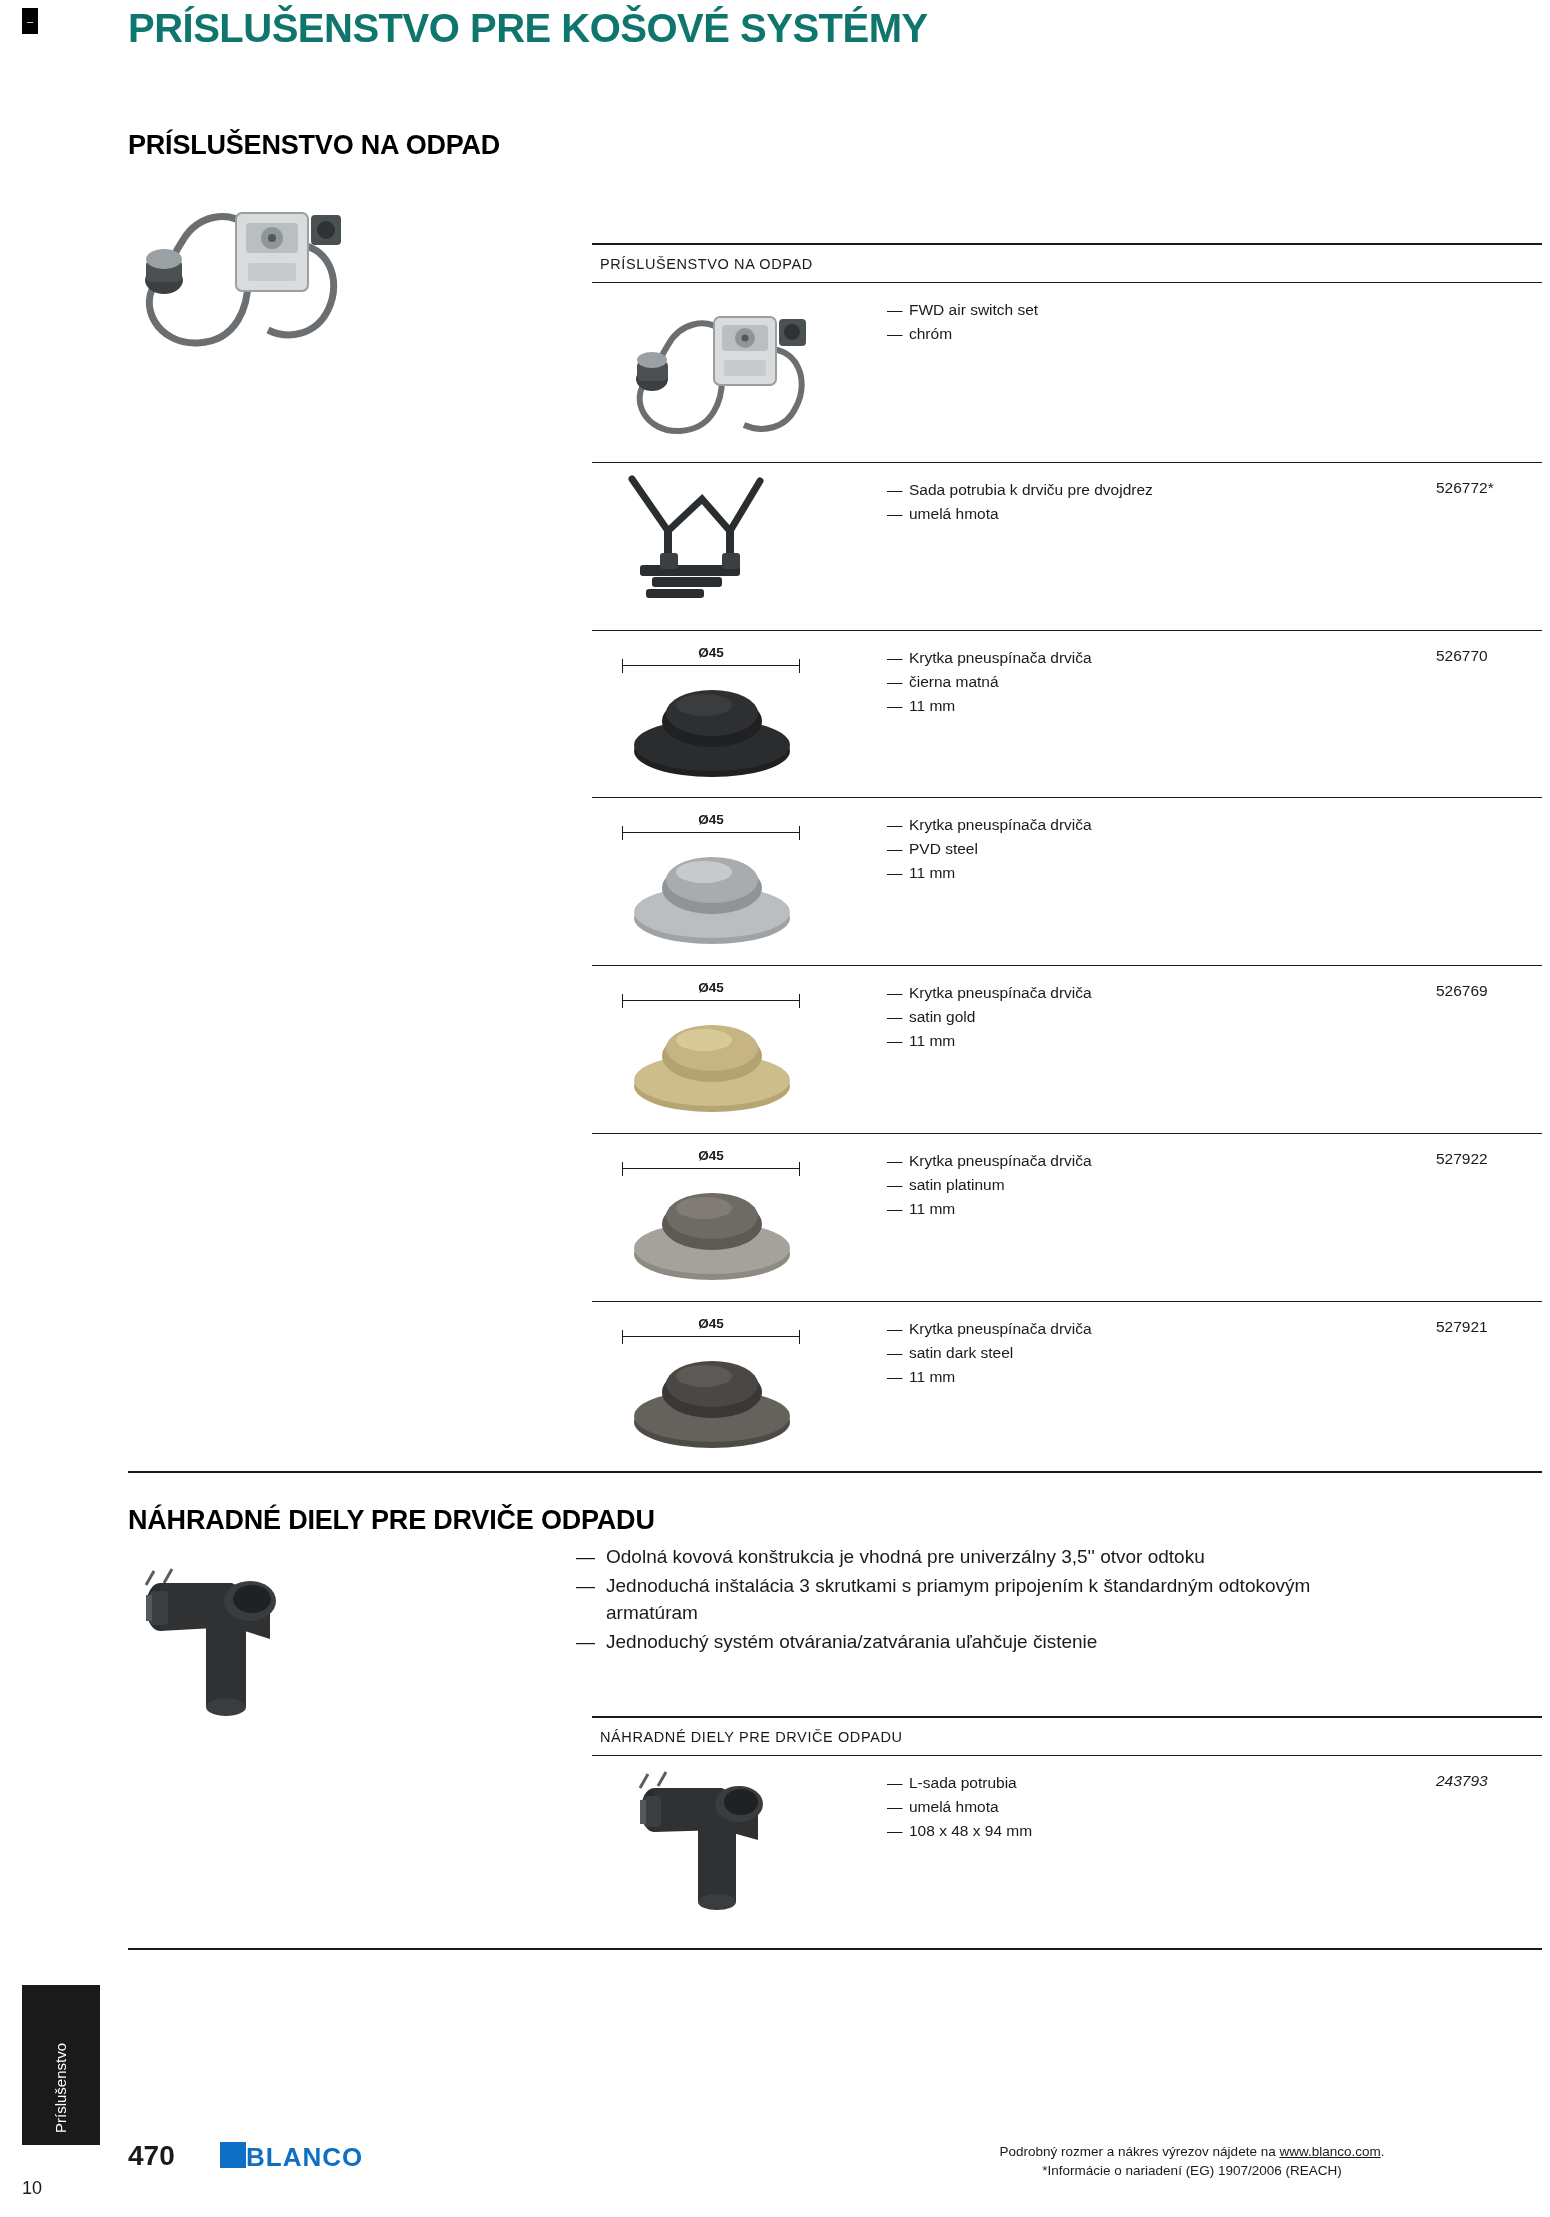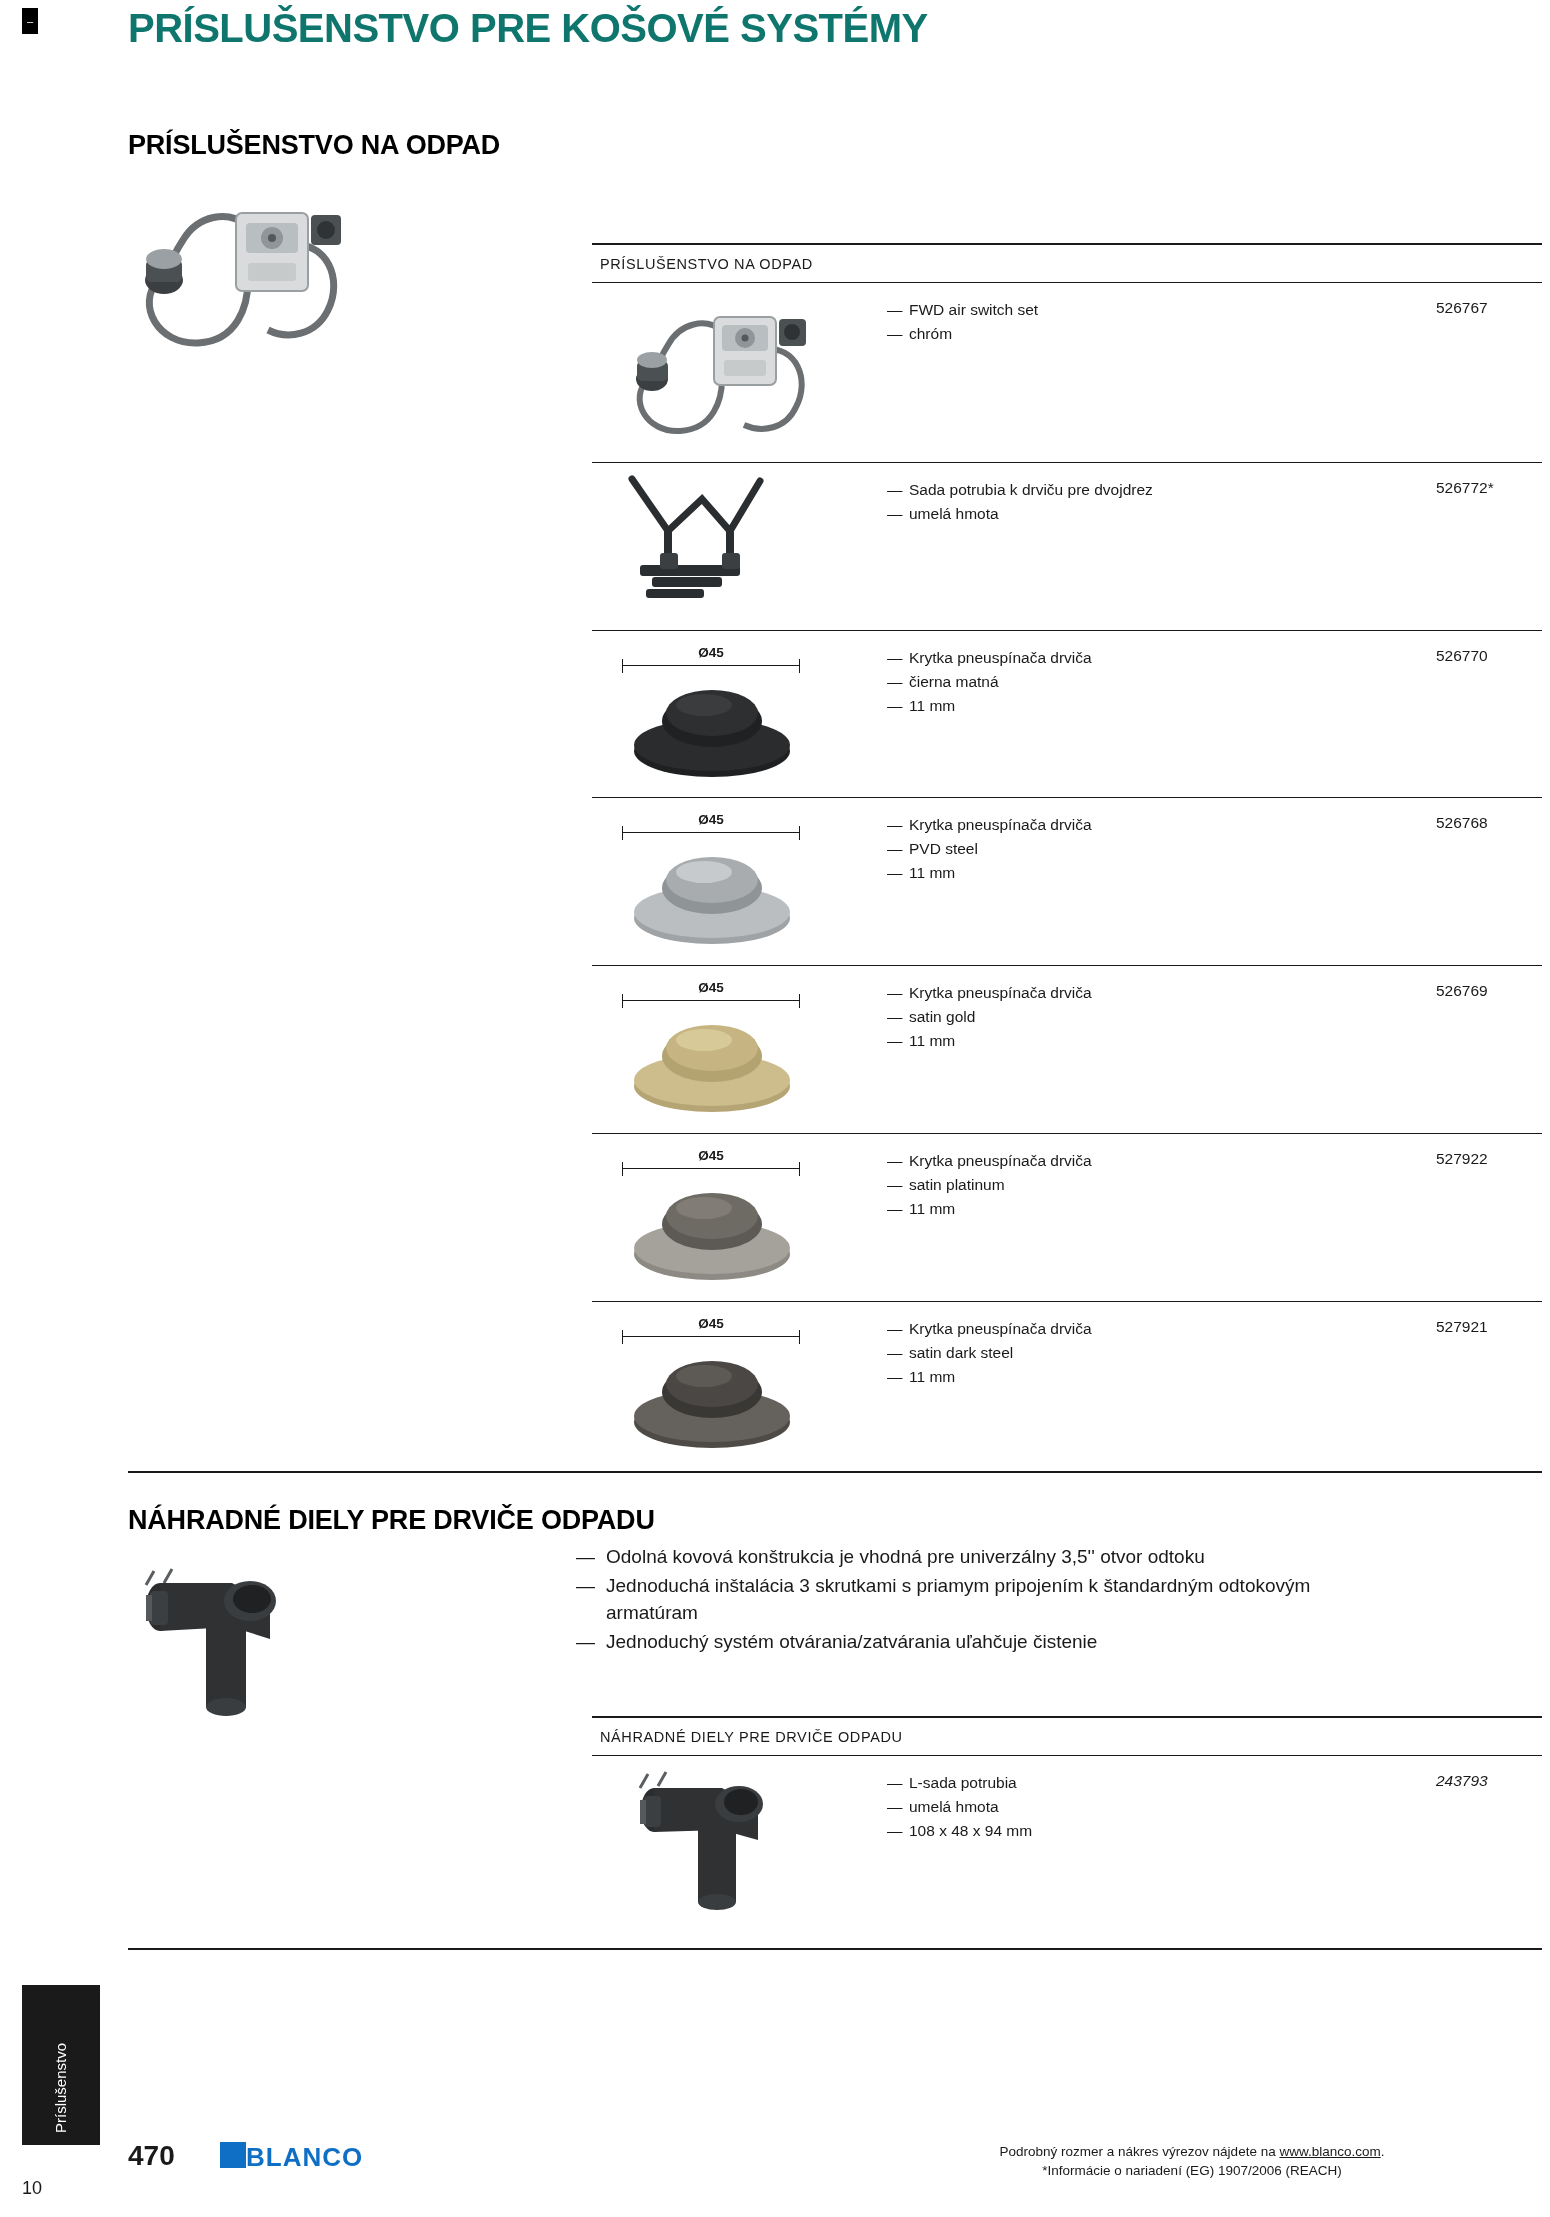--- a/index.html
+++ b/index.html
@@ -237,23 +237,20 @@
     <div class="cell-desc">
       <div class="bullet-line">
           <span class="dash">—</span>
           <span>FWD air switch set</span>
         </div>
       <div class="bullet-line">
           <span class="dash">—</span>
           <span>chróm</span>
         </div>
     </div>
-    <div class="cell-code" style="border-top:0;">
-      <span>526767</span>
-    </div>
   </div>
 
   <div class="row" style="min-height:168px;">
     <div class="cell-img">
       <svg width="250" height="160" viewBox="0 0 250 160" style="position:absolute;left:18px;top:6px;">
         <path d="M22 10 L58 62 L92 30 L120 62 L150 12" stroke="#2b2e30" stroke-width="7" fill="none" stroke-linecap="round"></path>
         <path d="M58 62 L58 96" stroke="#2b2e30" stroke-width="8" fill="none"></path>
         <path d="M120 62 L120 96" stroke="#2b2e30" stroke-width="8" fill="none"></path>
         <rect x="30" y="96" width="100" height="11" rx="3" fill="#2b2e30"></rect>
         <rect x="42" y="108" width="70" height="10" rx="3" fill="#2b2e30"></rect>
@@ -335,23 +332,20 @@
         </div>
       <div class="bullet-line">
           <span class="dash">—</span>
           <span>PVD steel</span>
         </div>
       <div class="bullet-line">
           <span class="dash">—</span>
           <span>11 mm</span>
         </div>
     </div>
-    <div class="cell-code">
-      <span>526768</span>
-    </div>
   </div>
 
   <div class="row" style="min-height:168px;">
     <div class="cell-img">
       <div class="dim">
         <div class="lbl">Ø45</div>
         <div class="tick l"></div>
         <div class="tick r"></div>
         <div class="bar"></div>
       </div>

